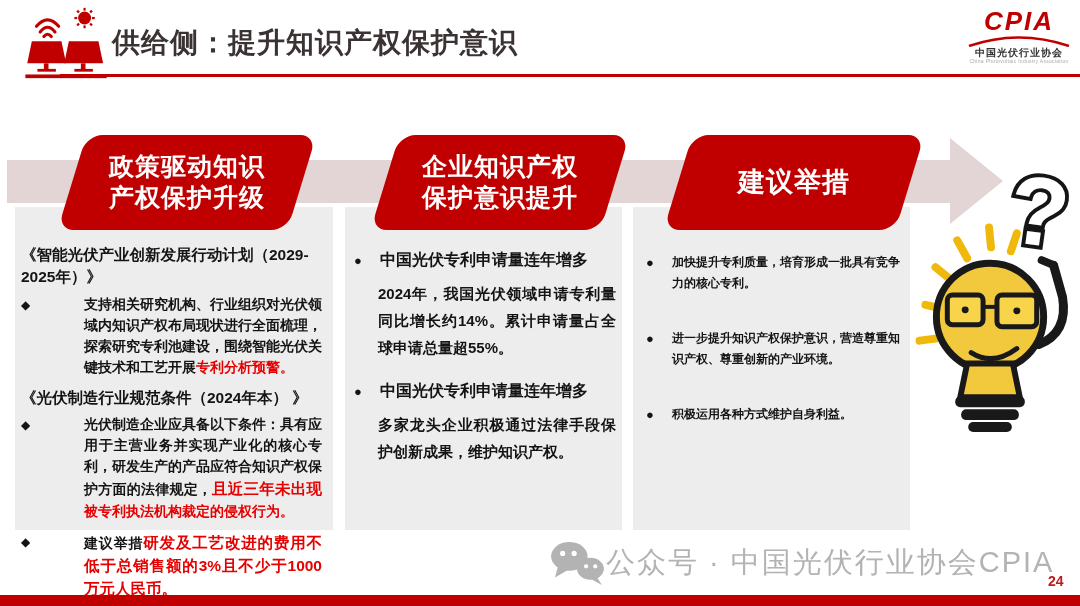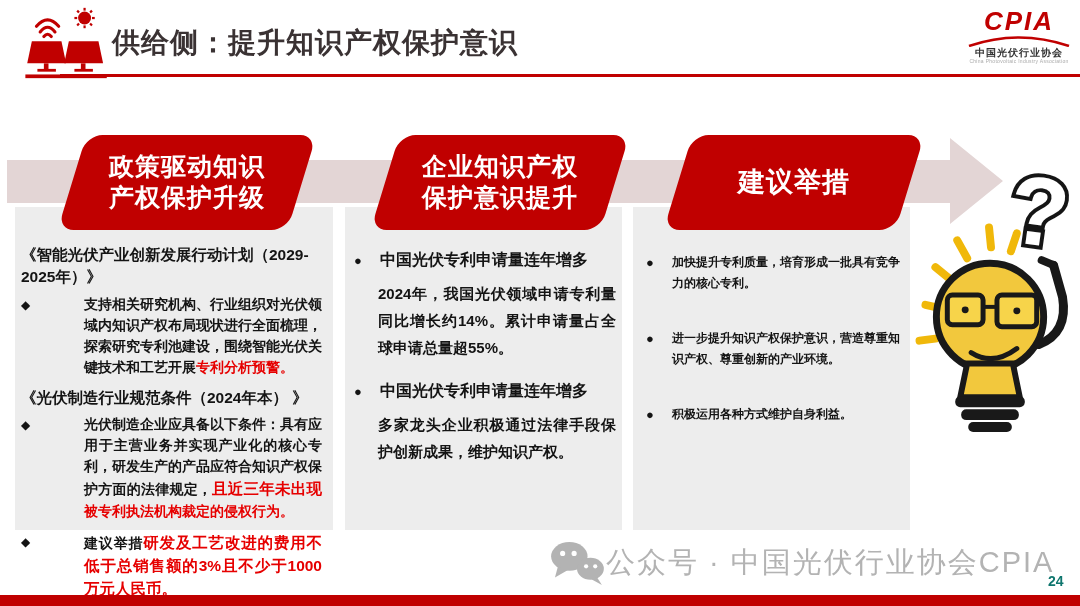--- a/index.html
+++ b/index.html
@@ -56,21 +56,21 @@
   
   .col3{position:absolute;left:646px;top:252px;width:256px;color:#141414;}
   .c3-item{display:flex;margin-bottom:34px;}
   .c3-marker{flex:0 0 26px;font-size:13px;padding-top:3px;}
   .c3-text{flex:1;font-size:12px;font-weight:bold;line-height:1.75;}
   
   .bulb-svg{position:absolute;left:905px;top:146px;}
   
   .footer-mark{position:absolute;left:548px;top:540px;display:flex;align-items:center;gap:0;}
   .mark-text{font-size:29px;color:#b3b3b3;letter-spacing:2px;white-space:nowrap;}
-  .page-num{position:absolute;left:1048px;top:573px;font-size:14px;font-weight:bold;color:#0f766e;}
+  .page-num{position:absolute;left:1048px;top:573px;font-size:14px;font-weight:bold;color:#b91c1c;}
   .bottom-bar{position:absolute;left:0;top:595px;width:1080px;height:11px;background:#c00000;}
 </style>
 </head>
 <body>
 
 <div class="slide">
 
   <svg class="hdr-icon" viewBox="0 0 90 80" width="86" height="74">
     <g fill="#c00000">
       <circle cx="64" cy="13" r="7"></circle>

